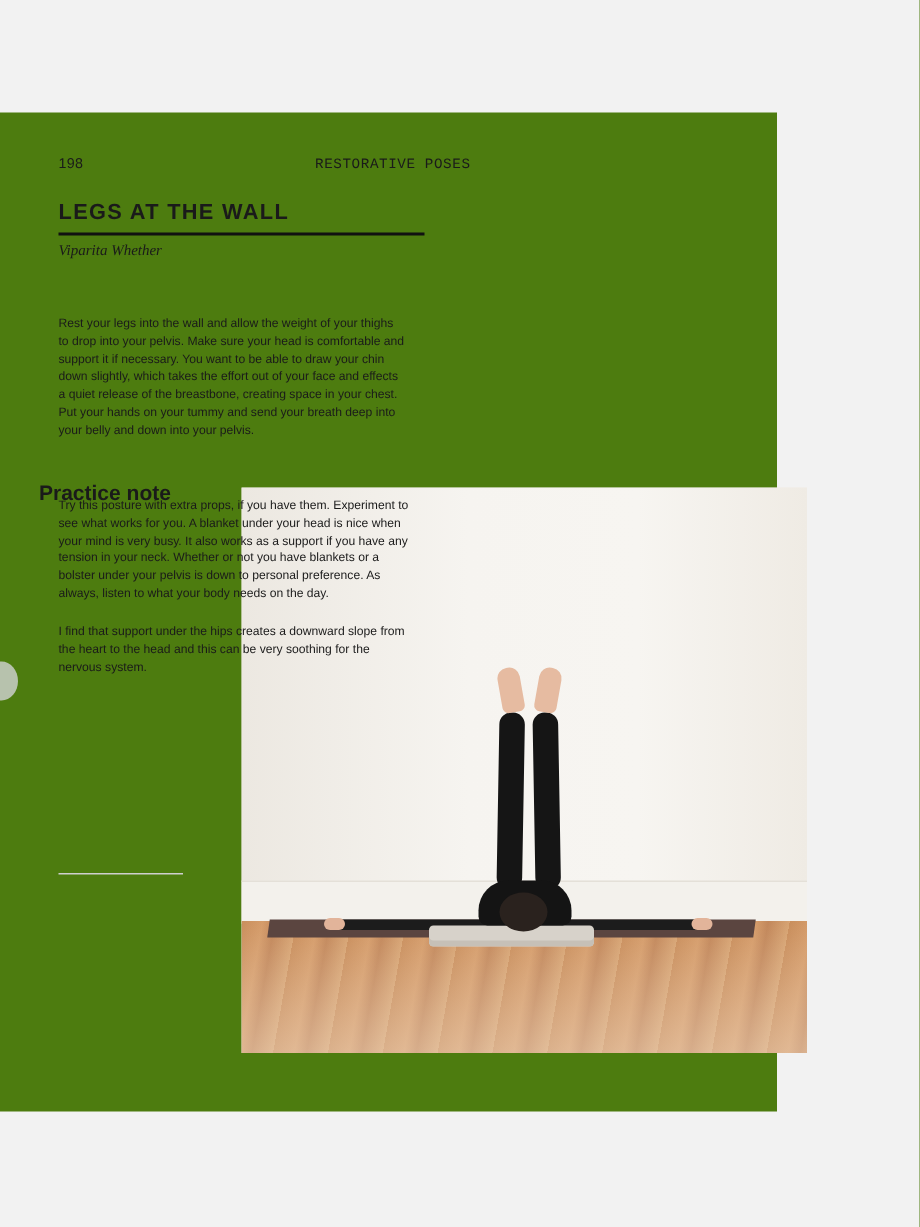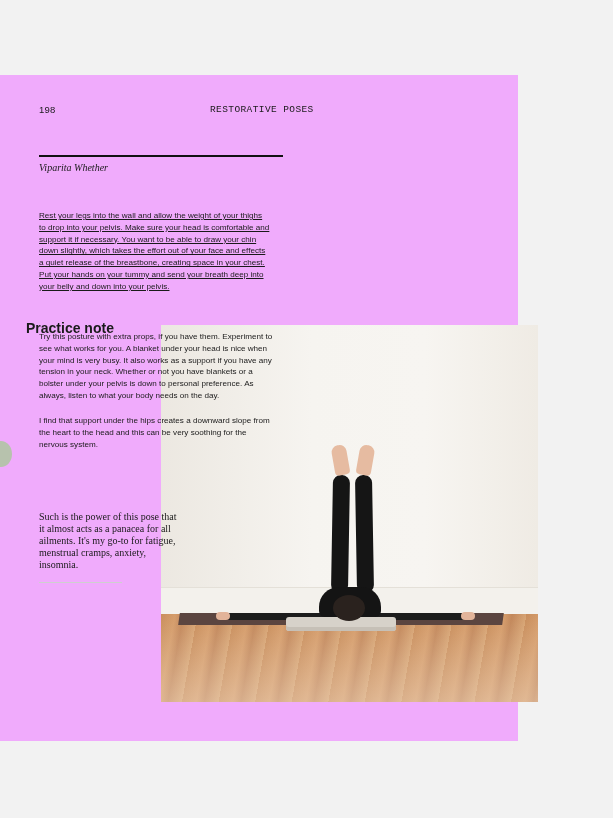--- a/index.html
+++ b/index.html
@@ -6,21 +6,21 @@
   body {
     width: 613px; height: 818px;
     background: #f2f2f2;
     position: relative; overflow: hidden;
     font-family: "Liberation Sans", sans-serif;
     color: #1a1a1a;
   }
   .page {
     position: absolute; left: 0; top: 75px;
     width: 518px; height: 666px;
-    background: #f0abfc;
+    background: #4d7c0f;
   }
   .page-number {
     position: absolute; left: 39px; top: 29px;
     font-size: 9.5px; letter-spacing: 0.2px;
   }
   .running-head {
     position: absolute; left: 210px; top: 29px;
     font-size: 9.5px; letter-spacing: 0.4px; font-family: Liberation Mono, monospace;
   }
   .title {
@@ -37,21 +37,21 @@
     font-family: "Liberation Serif", serif; font-style: italic;
     font-size: 10px;
   }
   .body-text {
     position: absolute; left: 39px;
     width: 240px;
     font-size: 8.1px; line-height: 11.8px;
     margin: 0;
     z-index: 2;
   }
-  .p1 { top: 135px; width: 232px; text-decoration: underline; }
+  .p1 { top: 135px; width: 232px; }
   .note-heading { position: absolute; left: 26px; top: 245px; font-size: 14px; font-weight: bold; z-index: 2; }
   .p2 { top: 256px; width: 236px; }
   .p3 { top: 340px; width: 232px; }
   .pull-quote {
     position: absolute; left: 39px; top: 436px;
     width: 140px;
     font-family: "Liberation Serif", serif;
     font-size: 10px; line-height: 12px;
     margin: 0; z-index: 2;
   }
@@ -125,20 +125,21 @@
   .photo .foot-l { left: 172px; transform: rotate(-10deg); }
   .photo .foot-r { left: 197px; transform: rotate(10deg); }
 </style>
 </head>
 <body>
 
 <div class="page">
   <div class="page-number">198</div>
   <div class="running-head">RESTORATIVE POSES</div>
 
+  <h1 class="title">LEGS AT THE WALL</h1>
   <div class="title-rule"></div>
   <div class="subtitle">Viparita Whether</div>
 
   <div class="tab-marker"></div>
 
   <div class="photo">
     <div class="wall"></div>
     <div class="baseboard"></div>
     <div class="floor"></div>
     <div class="floor-fade"></div>
@@ -153,15 +154,14 @@
     <div class="foot-r"></div>
     <div class="torso"></div>
     <div class="head"></div>
   </div>
 
   <p class="body-text p1">Rest your legs into the wall and allow the weight of your thighs to drop into your pelvis. Make sure your head is comfortable and support it if necessary. You want to be able to draw your chin down slightly, which takes the effort out of your face and effects a quiet release of the breastbone, creating space in your chest. Put your hands on your tummy and send your breath deep into your belly and down into your pelvis.</p>
   <div class="note-heading">Practice note</div>
   <p class="body-text p2">Try this posture with extra props, if you have them. Experiment to see what works for you. A blanket under your head is nice when your mind is very busy. It also works as a support if you have any tension in your neck. Whether or not you have blankets or a bolster under your pelvis is down to personal preference. As always, listen to what your body needs on the day.</p>
   <p class="body-text p3">I find that support under the hips creates a downward slope from the heart to the head and this can be very soothing for the nervous system.</p>
 
-  <p class="pull-quote">Such is the power of this pose that it almost acts as a panacea for all ailments. It's my go-to for fatigue, menstrual cramps, anxiety, insomnia.</p>
   <div class="quote-rule"></div>
 </div>
 
 </body></html>

